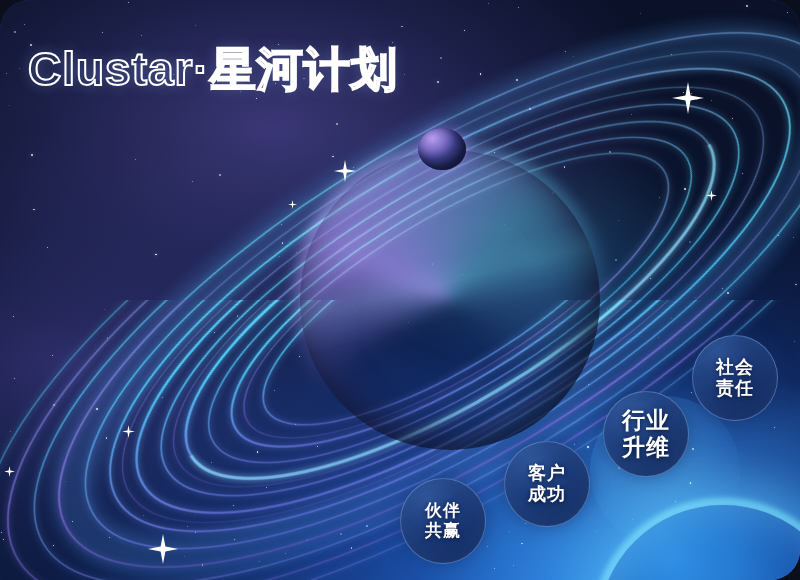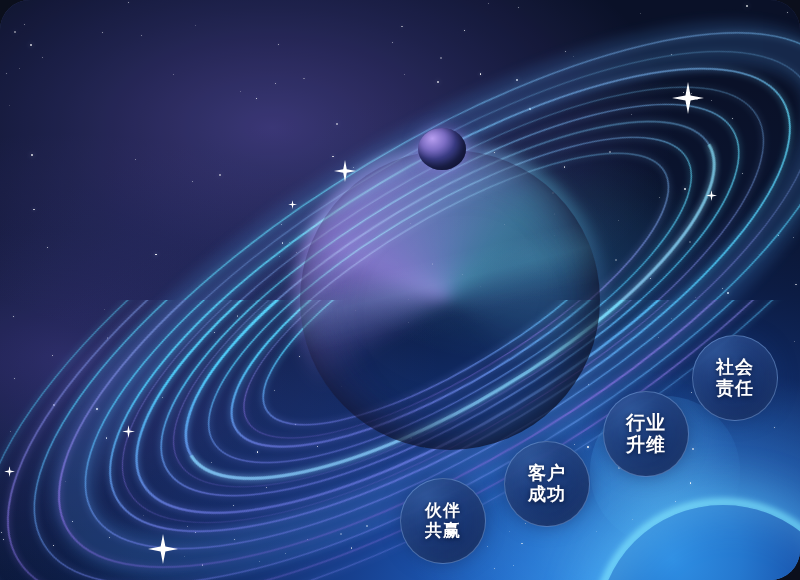--- a/index.html
+++ b/index.html
@@ -436,32 +436,33 @@
       <i class="sparkle" style="left:672px;top:82px;width:32px;height:32px"></i>
       <i class="sparkle" style="left:334px;top:160px;width:22px;height:22px"></i>
       <i class="sparkle" style="left:148px;top:534px;width:30px;height:30px"></i>
       <i class="sparkle" style="left:122px;top:425px;width:13px;height:13px"></i>
       <i class="sparkle" style="left:4px;top:466px;width:11px;height:11px"></i>
       <i class="sparkle" style="left:288px;top:200px;width:9px;height:9px"></i>
       <i class="sparkle" style="left:706px;top:190px;width:11px;height:11px"></i>
     </div>
 
   <div id="text-block">
+    <div id="main-title">Clustar·星河计划</div>
   </div>
 
   <div id="bubble-group">
       <div class="bubble" style="left:400px;top:478px;width:86px;height:86px;font-size:17px">
         <span>伙伴</span>
         <span>共赢</span>
       </div>
       <div class="bubble" style="left:504px;top:441px;width:86px;height:86px;font-size:18px">
         <span>客户</span>
         <span>成功</span>
       </div>
-      <div class="bubble" style="left:603px;top:391px;width:86px;height:86px;font-size:19px">
+      <div class="bubble" style="left:603px;top:391px;width:86px;height:86px;font-size:23px">
         <span>行业</span>
         <span>升维</span>
       </div>
       <div class="bubble" style="left:692px;top:335px;width:86px;height:86px;font-size:18px">
         <span>社会</span>
         <span>责任</span>
       </div>
     </div>
 
 </div>

